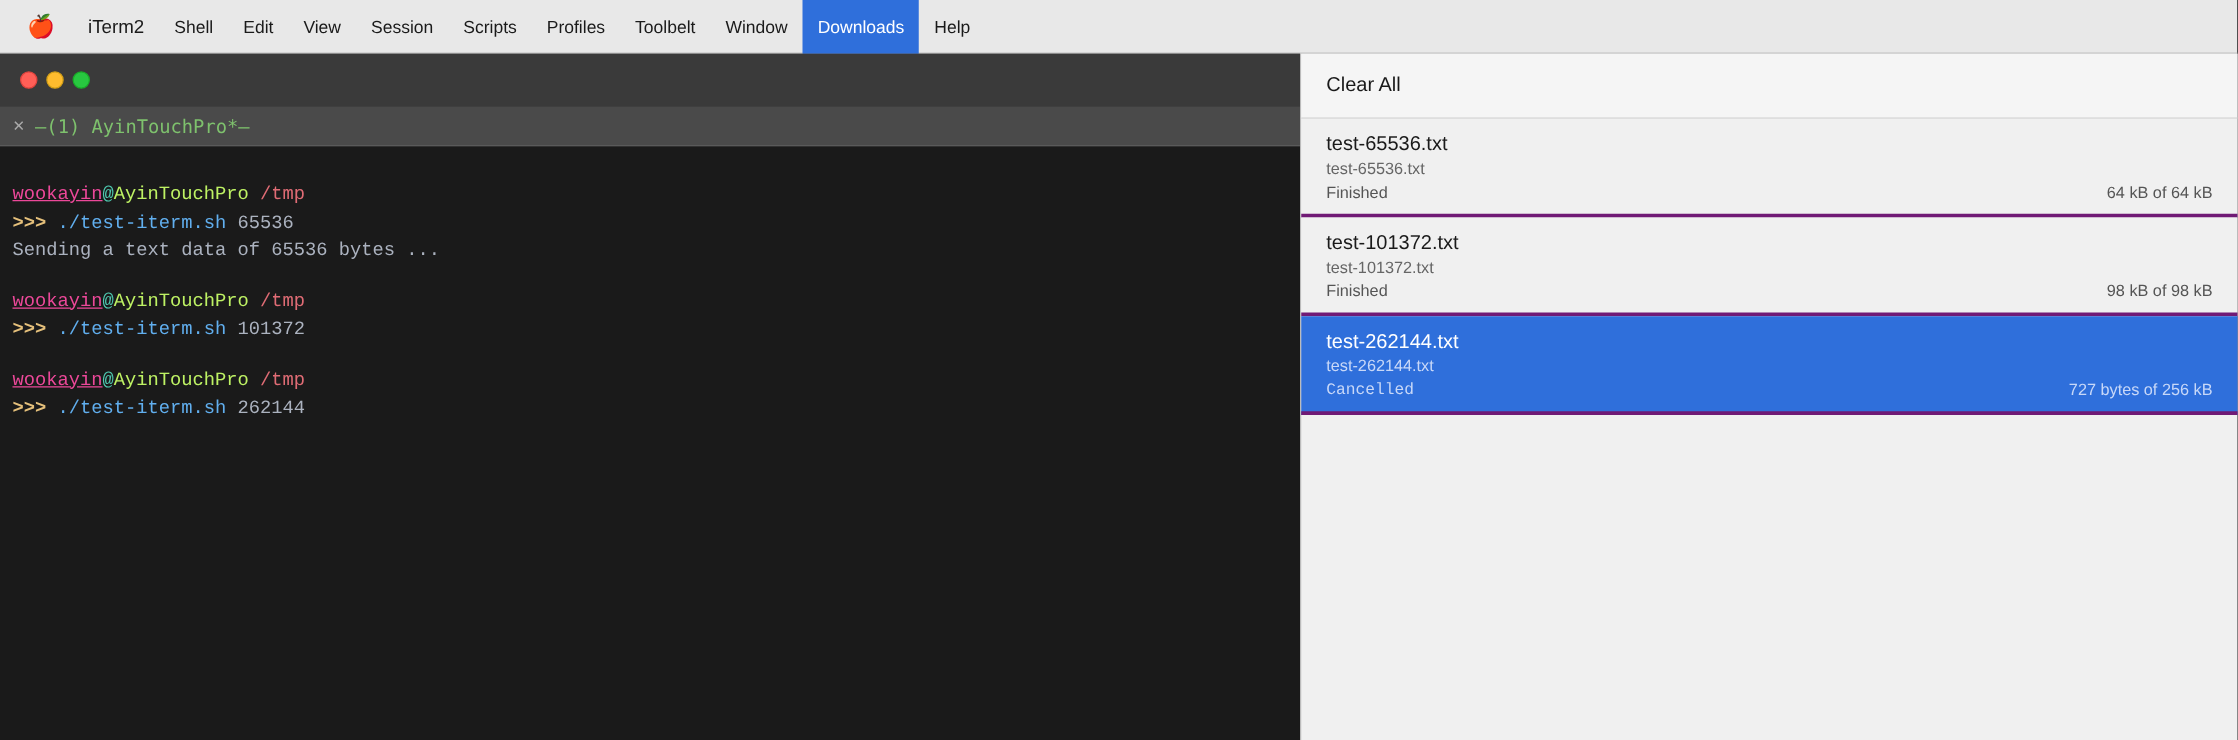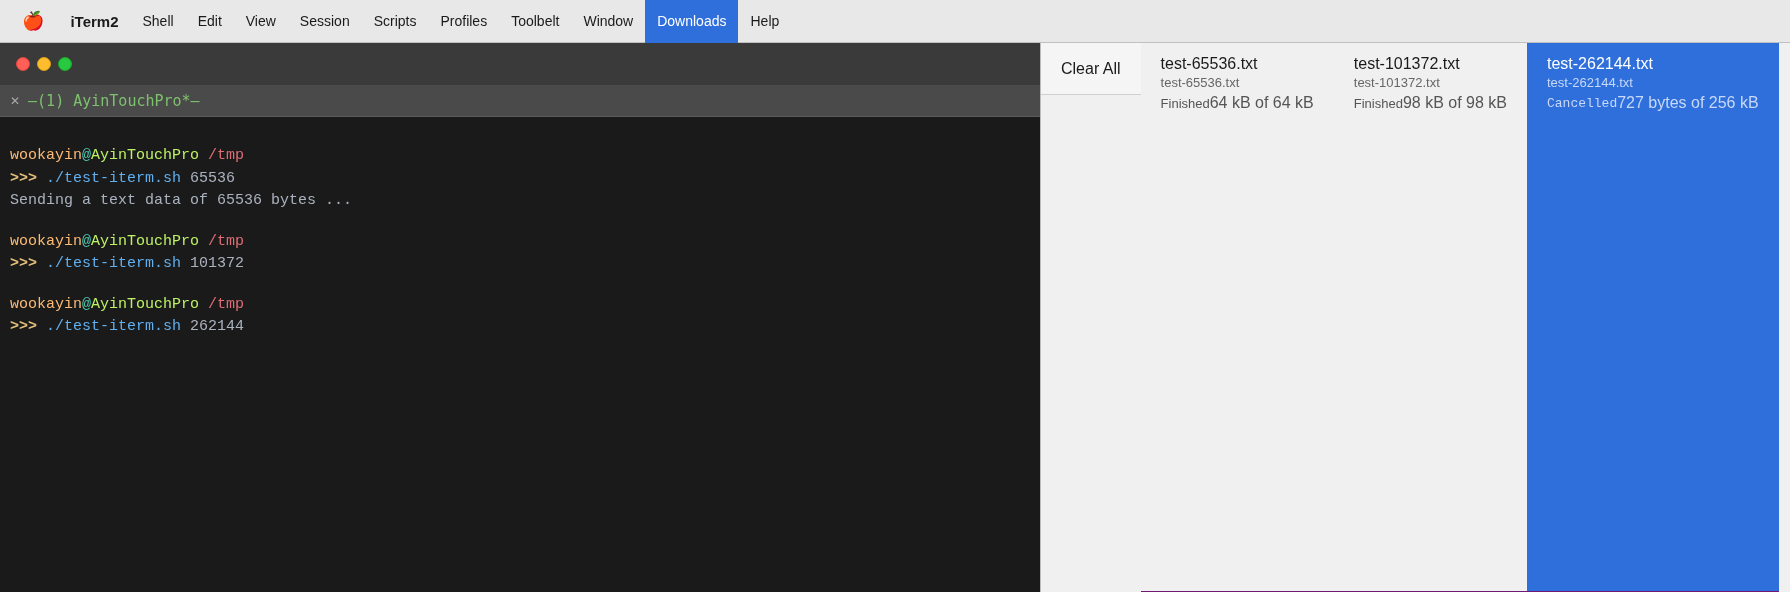--- a/index.html
+++ b/index.html
@@ -25,21 +25,21 @@
       padding: 0 12px;
       height: 43px;
       line-height: 43px;
       font-size: 14px;
       color: #1a1a1a;
       cursor: default;
       white-space: nowrap;
       user-select: none;
     }
     .menu-item.app-name {
-      font-weight: 700;
+      font-weight: 400;
       font-size: 15px;
       text-align: center;
     }
     .menu-item.active {
       background: #2f6fdb;
       color: white;
     }
     .apple-logo {
       font-size: 18px;
       padding: 0 14px;
@@ -103,21 +103,21 @@
       padding: 10px 10px;
       height: calc(549px - 74px);
       overflow: hidden;
       font-family: "Menlo", "Monaco", "Courier New", monospace;
       font-size: 15px;
       line-height: 1.5;
     }
 
     
     .prompt-line { margin-top: 18px; }
-    .prompt-user { color: #fdba74; }
+    .prompt-user { color: #ec4899; text-decoration: underline; }
     .prompt-at { color: #4ec9b0; }
     .prompt-host { color: #bef264; }
     .prompt-space { color: #ccc; }
     .prompt-dir { color: #e06c75; }
     .prompt-arrows { color: #e5c07b; font-weight: bold; }
     .prompt-cmd { color: #61afef; }
     .prompt-args { color: #abb2bf; }
     .output-text { color: #abb2bf; }
 
     .tab-indicator {
@@ -129,38 +129,38 @@
     
     #downloads-panel {
       position: absolute;
       top: 43px;
       left: 1040px;
       width: 750px;
       height: 549px;
       background: #f0f0f0;
       border-left: 1px solid #bbb;
       display: flex;
-      flex-direction: row;
+      flex-direction: column;
     }
 
     #clear-all-btn {
       height: 52px;
       background: #f5f5f5;
       border-bottom: 1px solid #d0d0d0;
       display: flex;
       align-items: center;
       padding: 0 20px;
       font-size: 16px;
       color: #1a1a1a;
       cursor: pointer;
     }
 
     .download-item {
       padding: 12px 20px 10px;
-      border-bottom: 1px solid #701a75;
+      border-bottom: 3px solid #701a75;
       background: #f0f0f0;
       cursor: pointer;
     }
     .download-item.selected {
       background: #2f6fdb;
     }
     .download-item.selected .download-filename { color: white; }
     .download-item.selected .download-subname { color: #c8d8f8; }
     .download-item.selected .download-status { color: #c8d8f8; font-family: Liberation Mono, monospace; }
     .download-item.selected .download-size { color: #c8d8f8; }
@@ -179,21 +179,21 @@
     .download-footer {
       display: flex;
       justify-content: space-between;
       align-items: center;
     }
     .download-status {
       font-size: 13px;
       color: #555;
     }
     .download-size {
-      font-size: 16px;
+      font-size: 13px;
       color: #555;
     }
   </style>
 </head>
 <body>
 
 <div id="menubar">
   <span class="apple-logo">🍎</span>
   <span class="menu-item app-name">iTerm2</span>
   <span class="menu-item">Shell</span>

